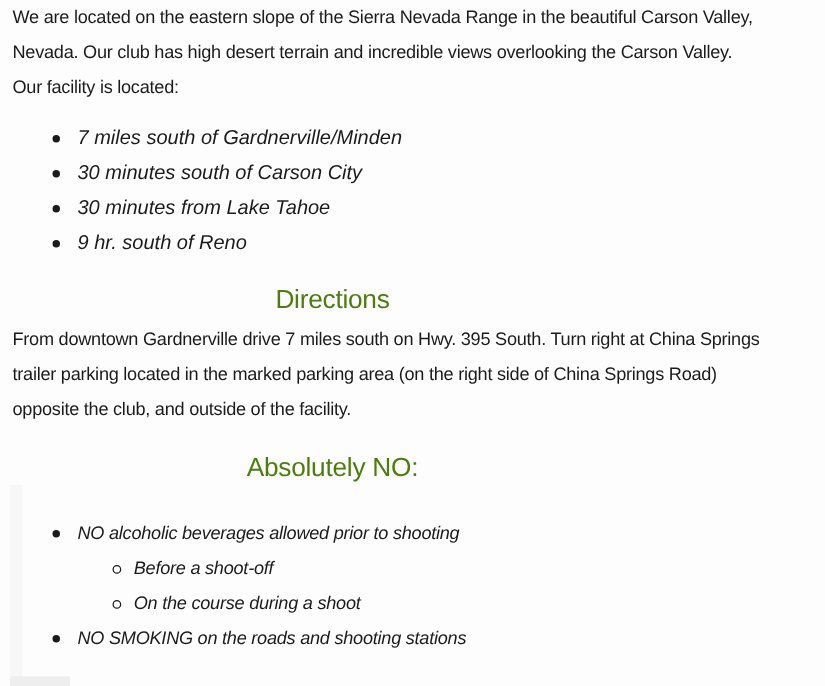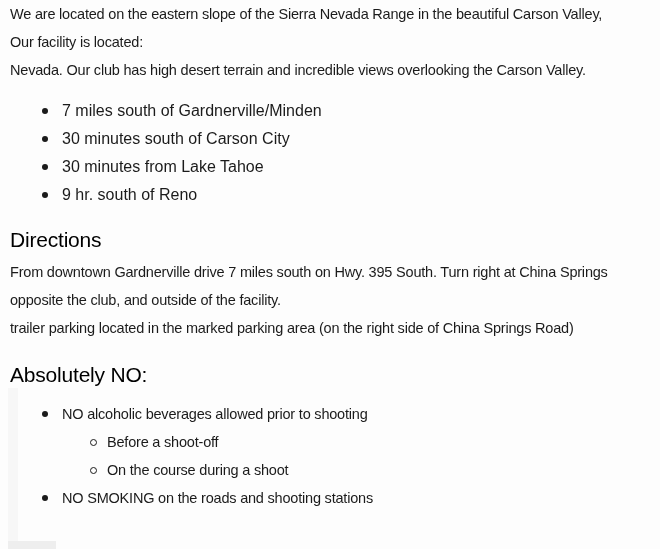--- a/index.html
+++ b/index.html
@@ -19,33 +19,35 @@
     font-size: 14.5px;
     line-height: 28px;
     letter-spacing: -0.2px;
   }
   .line { white-space: nowrap; }
   h2 {
     font-size: 21px;
     font-weight: 500;
     line-height: 28px;
     letter-spacing: -0.2px;
-    color: #000000;
+    color: #4d7c0f;
+    text-align: center;
   }
   .h-directions { margin-top: 17px; }
   .h-rules { margin-top: 19px; }
   .p-directions { margin-top: 4px; }
   ul { list-style: none; }
   .list-l1 { margin-top: 13px; }
-  .list-rules { margin-top: 11px; }
+  .list-rules { margin-top: 24px; }
   li {
     position: relative;
     line-height: 28px;
     height: 28px;
     white-space: nowrap;
+    font-style: italic;
   }
   li.l1 { padding-left: 52px; }
   li.l2 { padding-left: 97px; }
   .dot {
     position: absolute;
     left: 32px; top: 11px;
     width: 6px; height: 6px;
     border-radius: 50%;
     background: #1b1b1b;
   }
@@ -70,22 +72,22 @@
     background: #eeeeee;
   }
 </style>
 </head>
 <body>
 
 <div class="doc">
 
   <div class="body-text">
     <div class="line">We are located on the eastern slope of the Sierra Nevada Range in the beautiful Carson Valley,</div>
+    <div class="line">Nevada. Our club has high desert terrain and incredible views overlooking the Carson Valley.</div>
     <div class="line">Our facility is located:</div>
-    <div class="line">Nevada. Our club has high desert terrain and incredible views overlooking the Carson Valley.</div>
   </div>
 
   <ul class="list-l1">
     <li class="l1">
       <span class="dot"></span>
       <span>7 miles south of Gardnerville/Minden</span>
     </li>
     <li class="l1">
       <span class="dot"></span>
       <span>30 minutes south of Carson City</span>
@@ -97,22 +99,22 @@
     <li class="l1">
       <span class="dot"></span>
       <span>9 hr. south of Reno</span>
     </li>
   </ul>
 
   <h2 class="h-directions">Directions</h2>
 
   <div class="body-text p-directions">
     <div class="line">From downtown Gardnerville drive 7 miles south on Hwy. 395 South. Turn right at China Springs</div>
+    <div class="line">trailer parking located in the marked parking area (on the right side of China Springs Road)</div>
     <div class="line">opposite the club, and outside of the facility.</div>
-    <div class="line">trailer parking located in the marked parking area (on the right side of China Springs Road)</div>
   </div>
 
   <h2 class="h-rules">Absolutely NO:</h2>
 
   <ul class="list-rules body-text">
     <li class="l1">
       <span class="dot"></span>
       <span>NO alcoholic beverages allowed prior to shooting</span>
     </li>
     <li class="l2">

